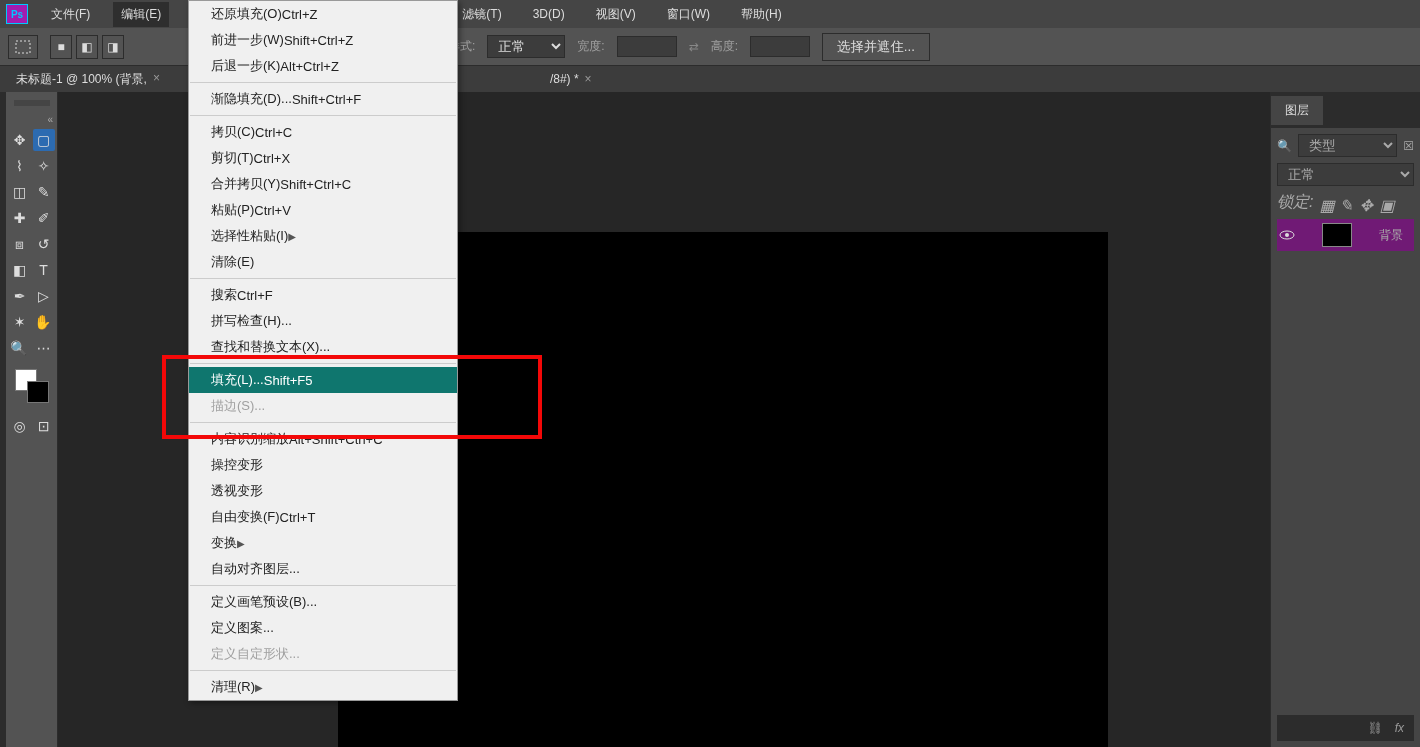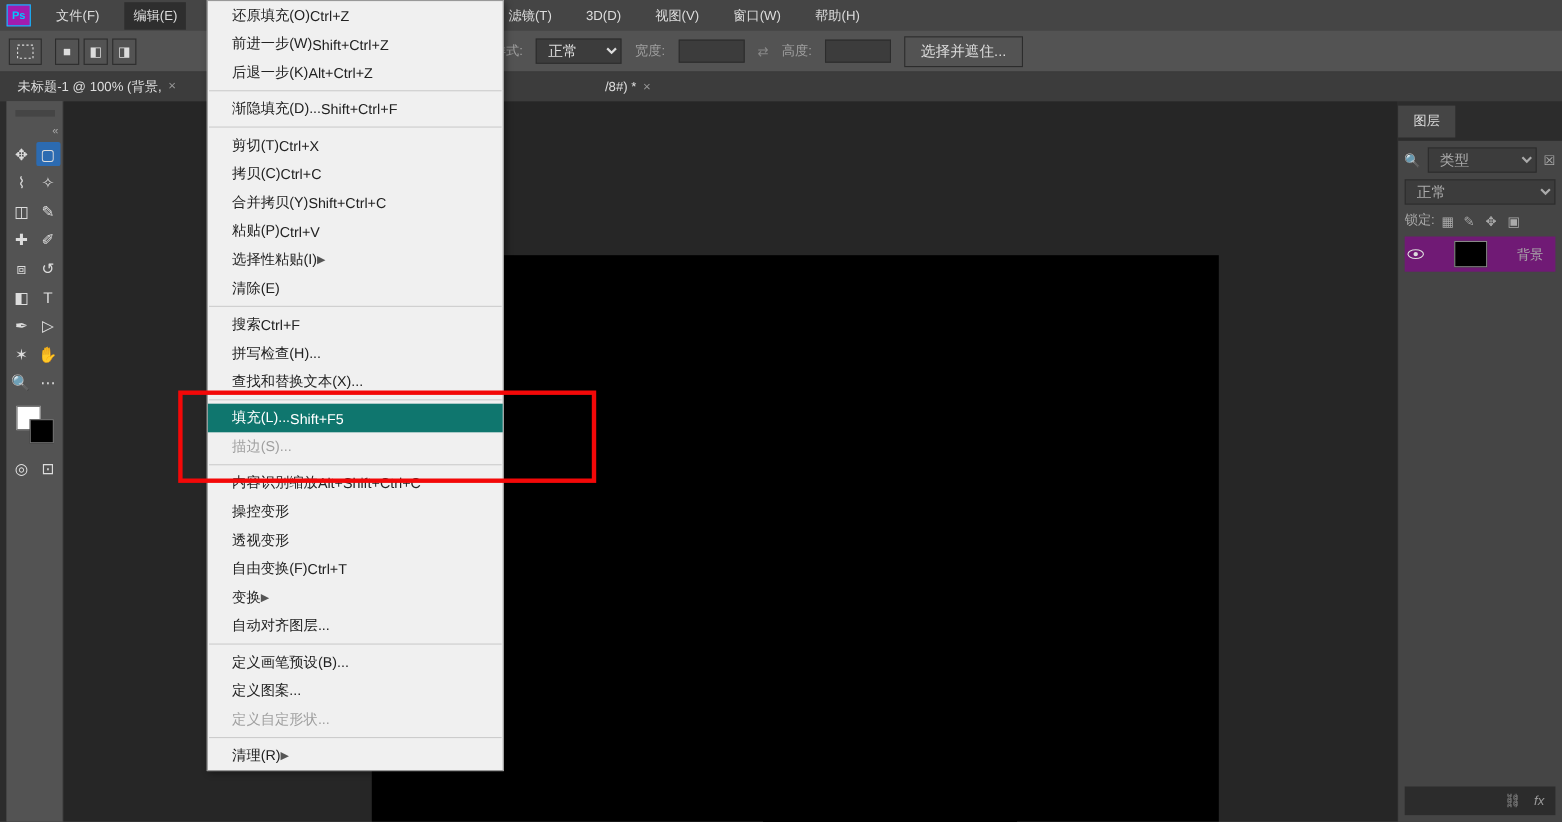--- a/index.html
+++ b/index.html
@@ -38,21 +38,21 @@
 .canvas-area { flex:1; background:#262626; position:relative; overflow:hidden; }
 .canvas { position:absolute; left:280px; top:140px; width:770px; height:520px; background:#000; }
 
 .right-panels { width:150px; background:#454545; display:flex; flex-direction:column; border-left:1px solid #2c2c2c; }
 .panel-tabs { height:36px; background:#2c2c2c; display:flex; align-items:center; }
 .panel-tab { padding:6px 14px; background:#454545; color:#ddd; }
 .panel-body { flex:1; padding:6px; color:#aaa; display:flex; flex-direction:column; gap:6px; }
 .filter-row { display:flex; align-items:center; gap:6px; }
 .filter-sel { background:#3c3c3c; border:1px solid #2c2c2c; color:#aaa; padding:2px 6px; flex:1; }
 .mode-row { display:flex; }
-.lock-row { display:flex; align-items:center; gap:6px; font-size:12px; }
+.lock-row { display:flex; align-items:center; gap:6px; font-size:16px;font-style:italic; }
 .lock-ico { width:14px; height:14px; display:inline-block; }
 .layer-row { display:flex; align-items:center; gap:27px; padding:4px 2px; background:#701a75; }
 .eye { width:16px; height:16px; }
 .thumb { width:30px; height:24px; background:#000; border:1px solid #888; }
 .panel-foot { height:26px; background:#2c2c2c; margin-top:auto; display:flex; align-items:center; justify-content:flex-end; gap:12px; padding:0 10px; color:#999; }
 
 
 .dropdown { position:absolute; left:188px; top:0; width:270px; background:#f0f0f0; border:1px solid #999; box-shadow:2px 2px 6px rgba(0,0,0,.4); color:#222; z-index:50; }
 .dd-item { display:flex; justify-content:flex-start; align-items:center; padding:4px 20px 4px 22px; font-size:13px; position:relative; }
 .dd-item.sub::after { content:"▶"; font-size:10px; color:#555; }
@@ -217,26 +217,26 @@
       <span>后退一步(K)</span>
       <span>Alt+Ctrl+Z</span>
     </div>
   <div class="dd-sep"></div>
   <div class="dd-item">
       <span>渐隐填充(D)...</span>
       <span>Shift+Ctrl+F</span>
     </div>
   <div class="dd-sep"></div>
   <div class="dd-item">
+      <span>拷贝(C)</span>
+      <span>Ctrl+C</span>
+    </div>
+  <div class="dd-item">
       <span>剪切(T)</span>
       <span>Ctrl+X</span>
-    </div>
-  <div class="dd-item">
-      <span>拷贝(C)</span>
-      <span>Ctrl+C</span>
     </div>
   <div class="dd-item">
       <span>合并拷贝(Y)</span>
       <span>Shift+Ctrl+C</span>
     </div>
   <div class="dd-item">
       <span>粘贴(P)</span>
       <span>Ctrl+V</span>
     </div>
   <div class="dd-item sub">

